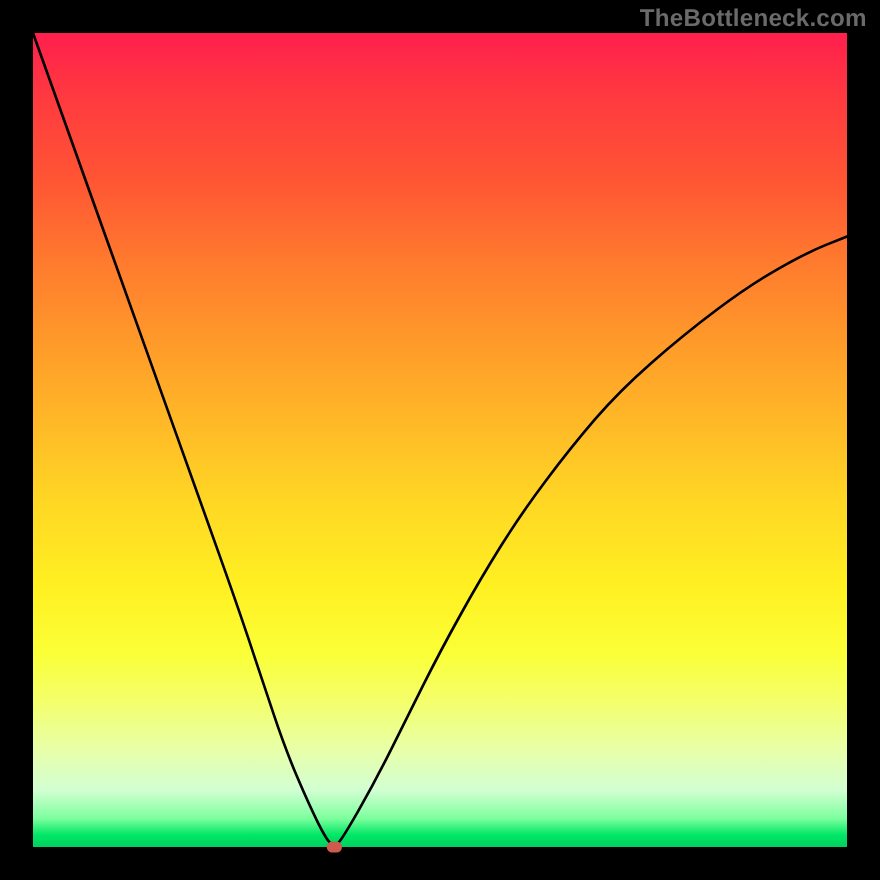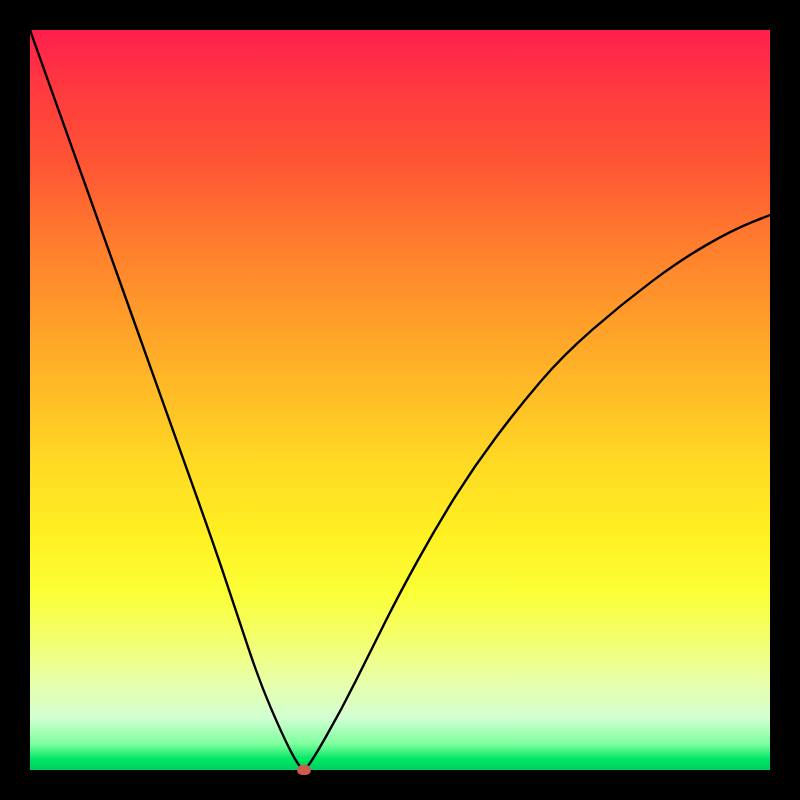--- a/index.html
+++ b/index.html
@@ -65,20 +65,21 @@
     height: 10px;
     border-radius: 5px;
     background: #cf5a4e;
     transform: translate(-50%, -50%);
   }
 </style>
 </head>
 <body>
 
 <div class="frame">
+  <div class="watermark">TheBottleneck.com</div>
 
   <div class="plot-area">
     <svg class="curve" viewBox="0 0 740 740" preserveAspectRatio="none">
       <path fill="none" stroke="#000" stroke-width="2.4" stroke-linecap="round" d="M 0.0 0.0 Q 0.0 0.0 18.5 51.8 Q 37.0 103.6 55.5 155.4 Q 74.0 207.2 92.5 259.0 Q 111.0 310.8 129.5 362.6 Q 148.0 414.4 166.5 466.2 Q 185.0 518.0 196.1 551.3 Q 207.2 584.6 218.3 617.9 Q 229.4 651.2 240.5 677.1 Q 251.6 703.0 259.0 717.8 Q 266.4 732.6 270.1 736.3 Q 273.8 740.0 277.5 736.3 Q 281.2 732.6 296.0 706.7 Q 310.8 680.8 325.6 651.2 Q 340.4 621.6 355.2 592.0 Q 370.0 562.4 388.5 529.1 Q 407.0 495.8 425.5 466.2 Q 444.0 436.6 466.2 407.0 Q 488.4 377.4 510.6 351.5 Q 532.8 325.6 562.4 299.7 Q 592.0 273.8 621.6 251.6 Q 651.2 229.4 677.1 214.6 Q 703.0 199.8 721.5 192.4 T 740.0 185.0"></path>
     </svg>
     <div class="marker" style="left: 273.8px; top: 740px;"></div>
   </div>
 </div>
 
 </body></html>

